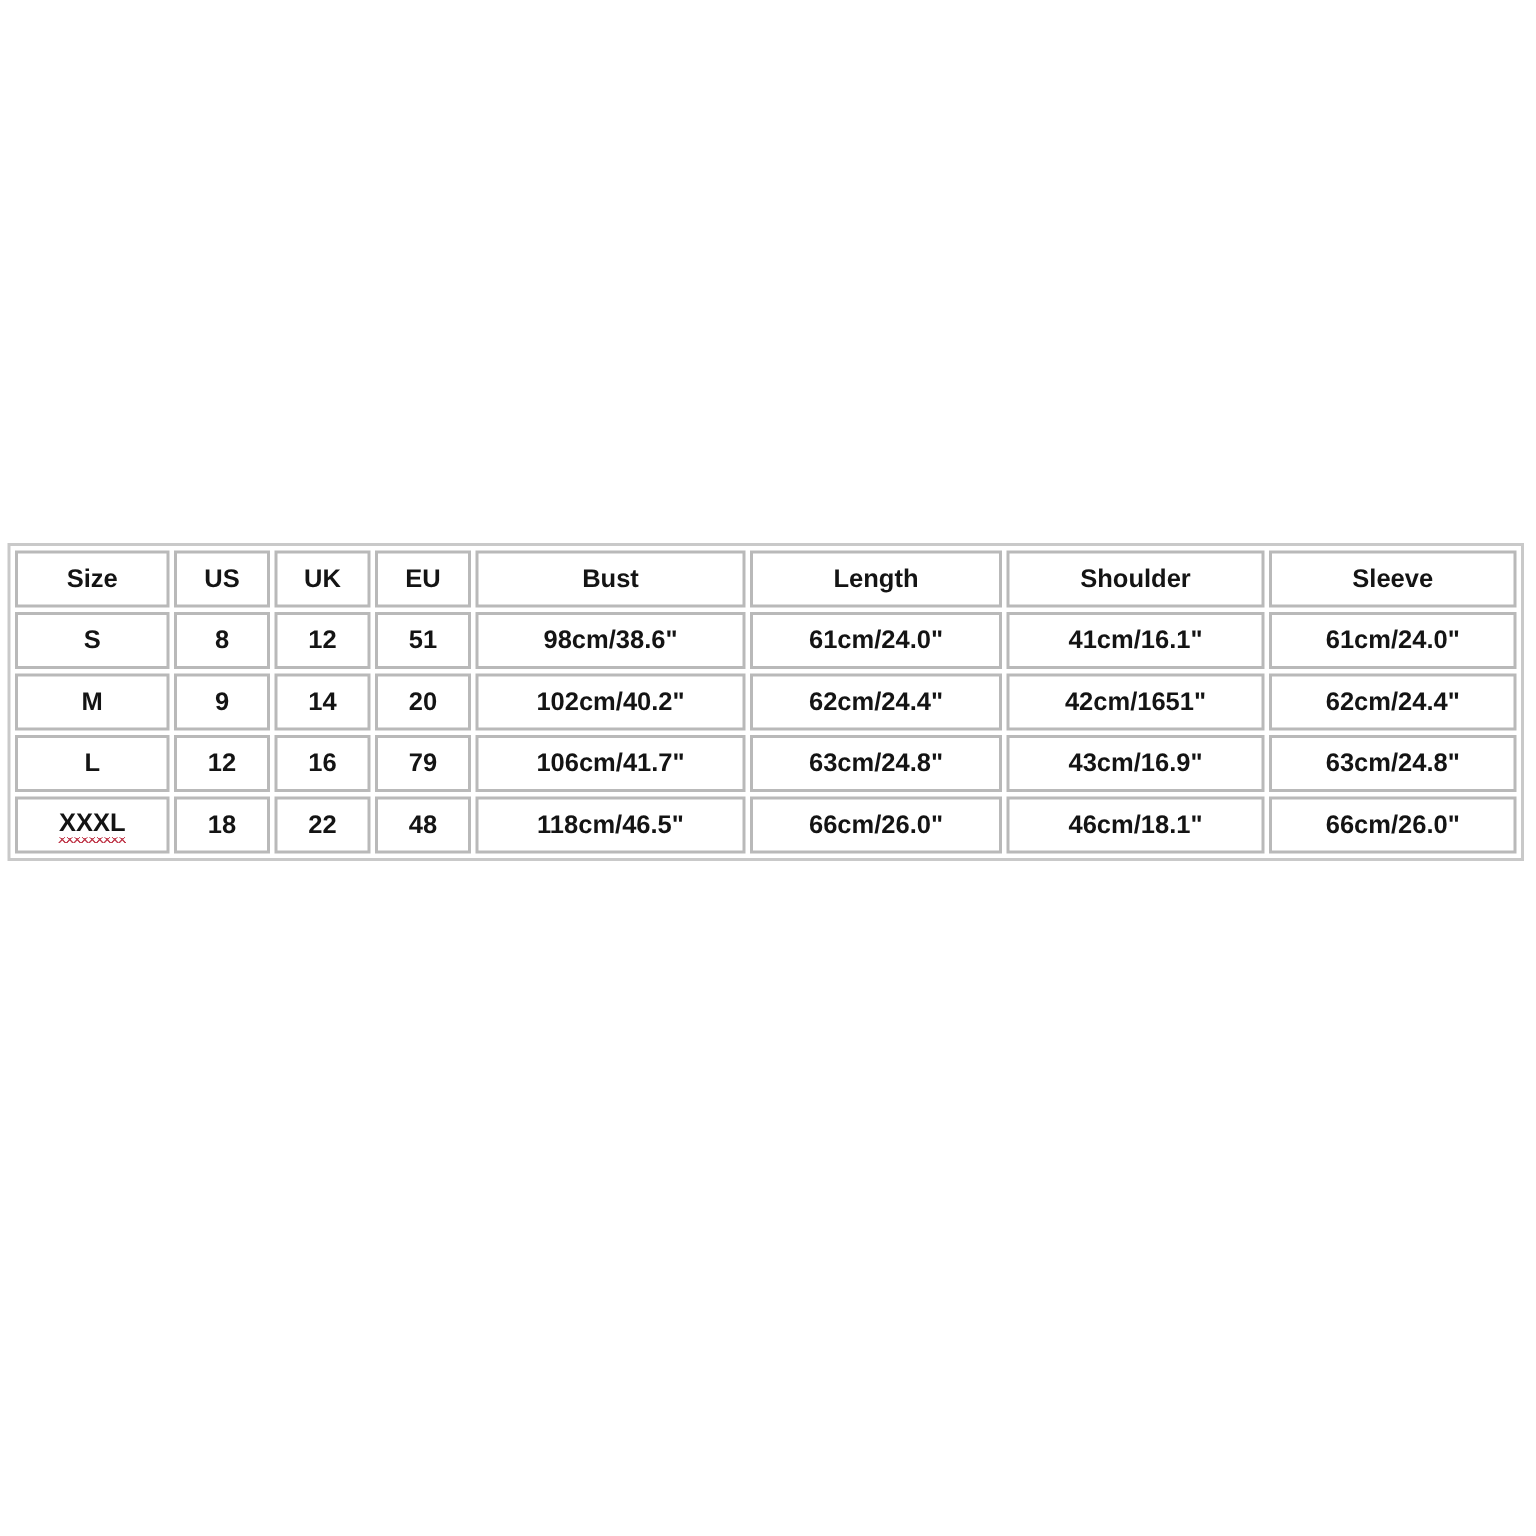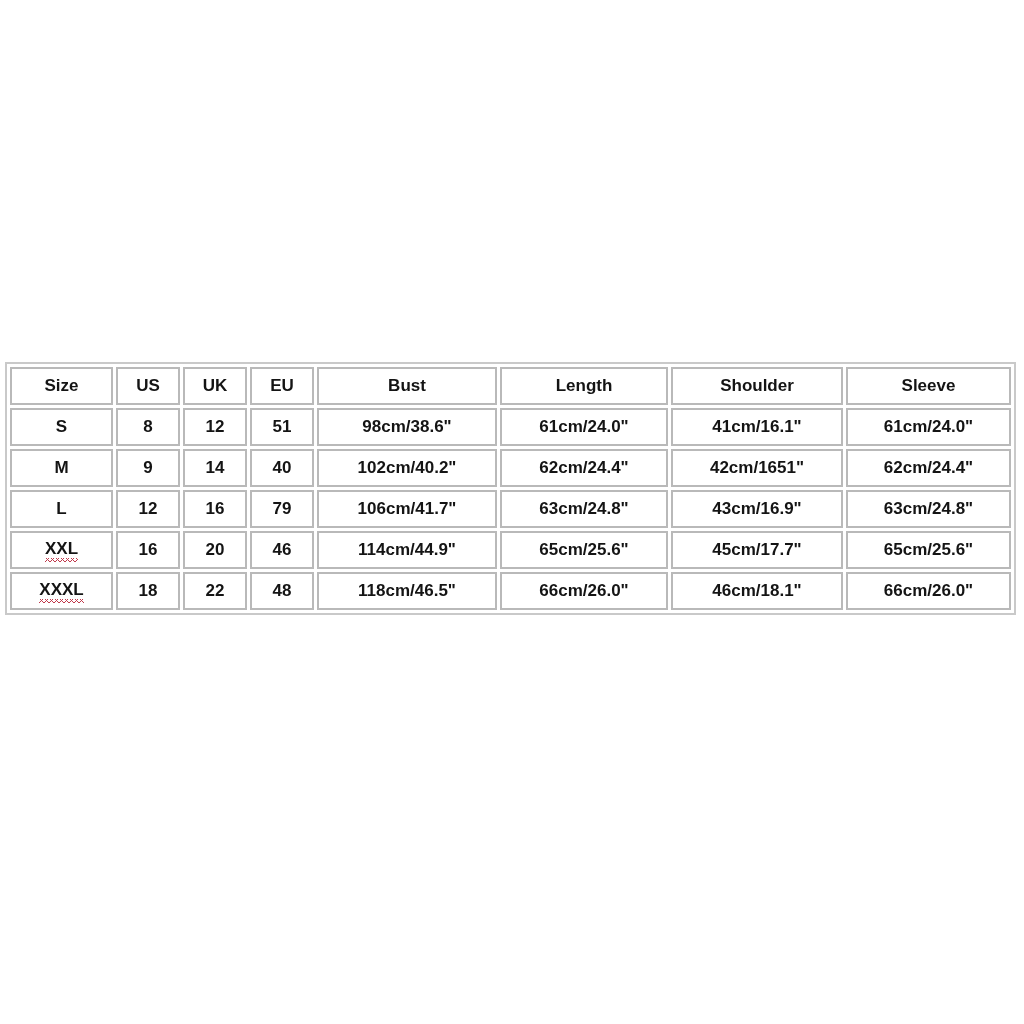--- a/index.html
+++ b/index.html
@@ -111,47 +111,37 @@
           <td>51</td>
           <td>98cm/38.6"</td>
           <td>61cm/24.0"</td>
           <td>41cm/16.1"</td>
           <td>61cm/24.0"</td>
         </tr>
         <tr>
           <td>M</td>
           <td>9</td>
           <td>14</td>
-          <td>40</td>
+          <td>20</td>
           <td>102cm/40.2"</td>
           <td>62cm/24.4"</td>
           <td>42cm/1651"</td>
           <td>62cm/24.4"</td>
         </tr>
         <tr>
           <td>L</td>
           <td>12</td>
           <td>16</td>
           <td>79</td>
           <td>106cm/41.7"</td>
           <td>63cm/24.8"</td>
           <td>43cm/16.9"</td>
           <td>63cm/24.8"</td>
         </tr>
         <tr>
-          <td><span class="misspelled">XXL</span></td>
-          <td>16</td>
-          <td>20</td>
-          <td>46</td>
-          <td>114cm/44.9"</td>
-          <td>65cm/25.6"</td>
-          <td>45cm/17.7"</td>
-          <td>65cm/25.6"</td>
-        </tr>
-        <tr>
           <td><span class="misspelled">XXXL</span></td>
           <td>18</td>
           <td>22</td>
           <td>48</td>
           <td>118cm/46.5"</td>
           <td>66cm/26.0"</td>
           <td>46cm/18.1"</td>
           <td>66cm/26.0"</td>
         </tr>
       </tbody>

